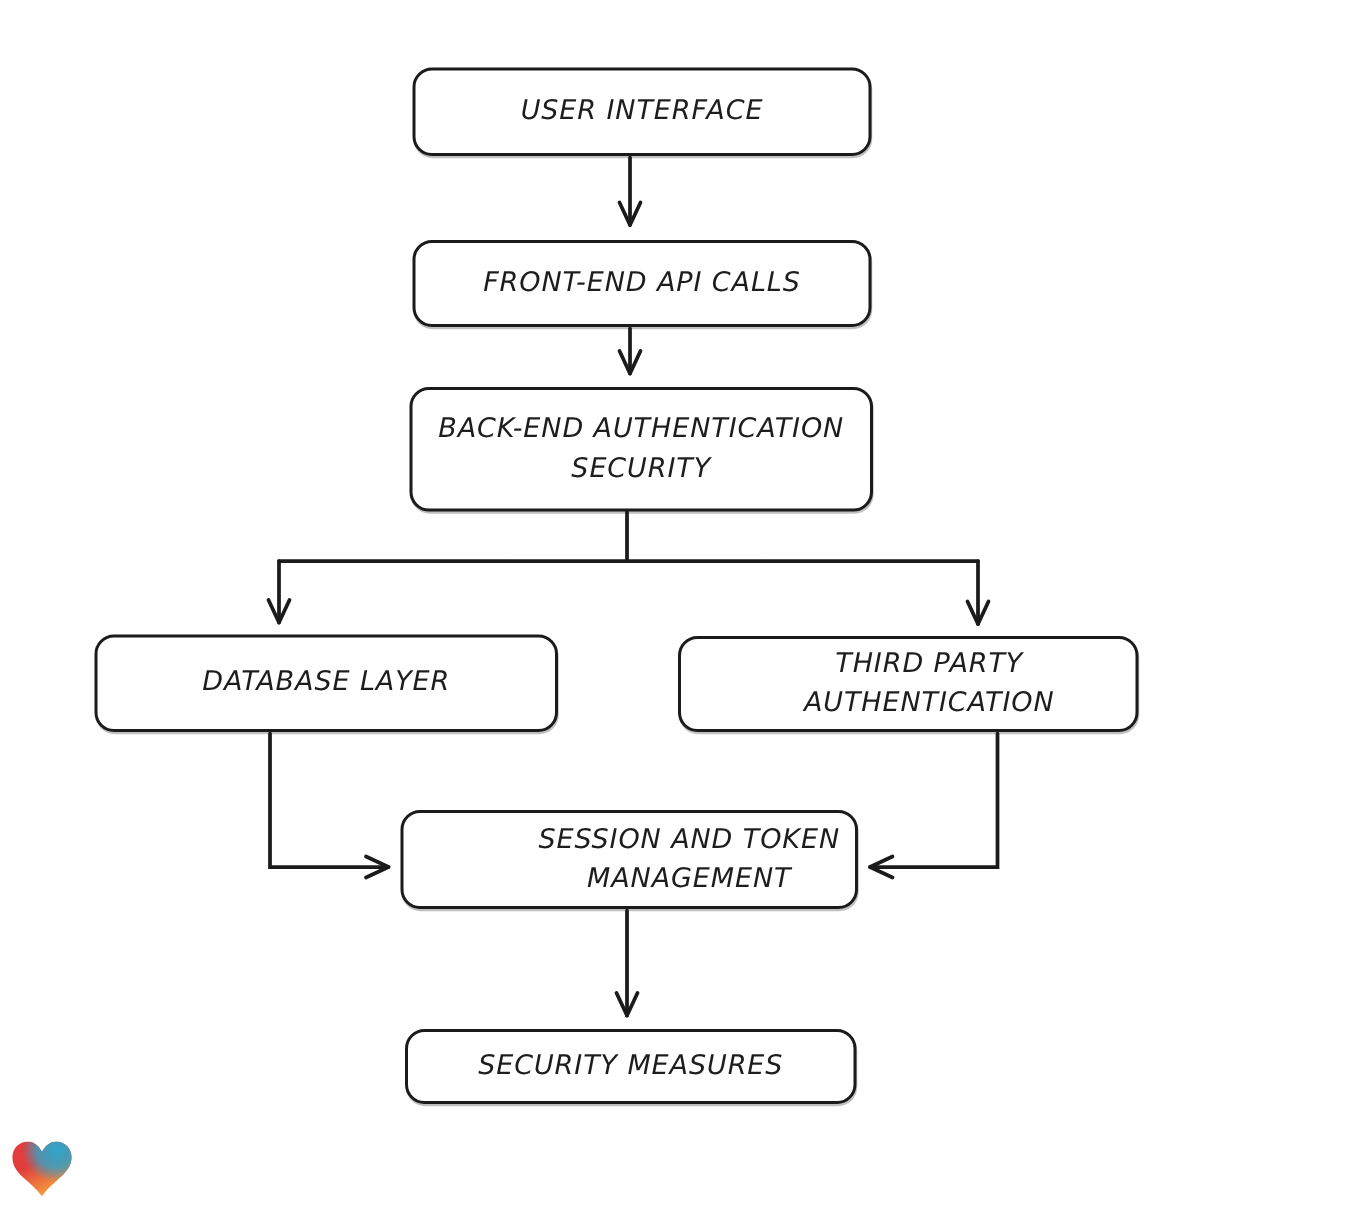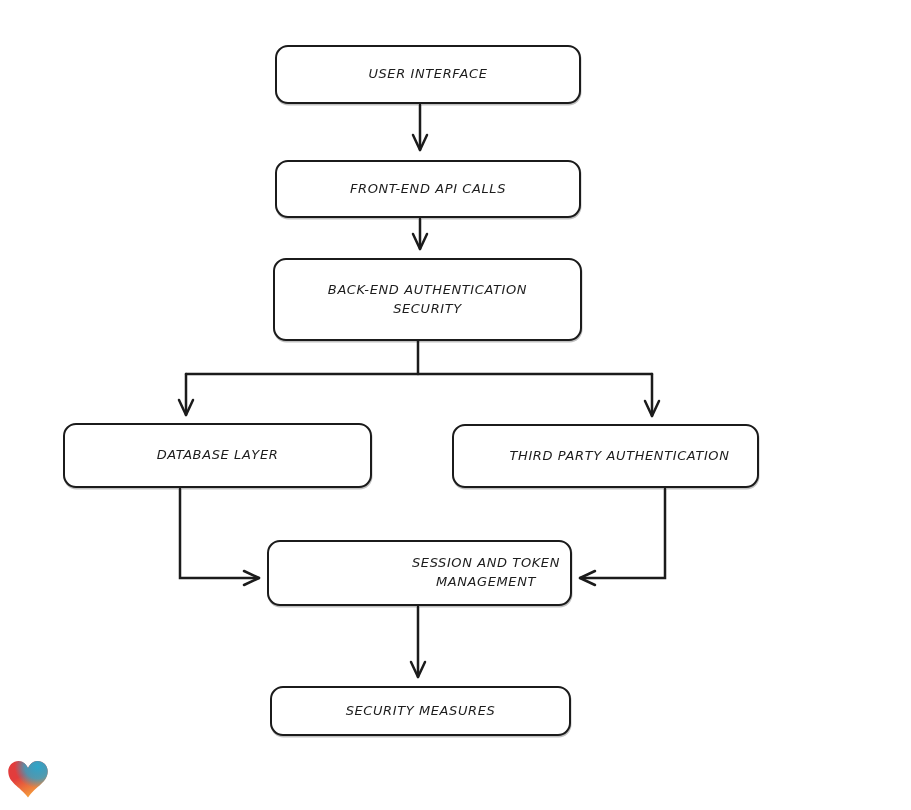--- a/index.html
+++ b/index.html
@@ -30,21 +30,21 @@
     border: 2.5px solid #1b1b1b;
     border-radius: 13px;
     display: flex;
     align-items: center;
     justify-content: center;
     text-align: center;
     box-shadow: 0.5px 1.5px 0 0 rgba(27,27,27,0.28);
   }
   .node .label {
     font-style: italic;
-    font-size: 13px;
+    font-size: 18px;
     line-height: 1.45;
     letter-spacing: 0.6px;
     color: #1d1d1d;
     white-space: pre-line;
     padding: 0 10px;
   }
   
   .n-user-interface          { left: 275px; top:  45px; width: 306px; height: 59px; }
   .n-front-end-api-calls     { left: 275px; top: 160px; width: 306px; height: 58px; }
   .n-back-end-auth           { left: 273px; top: 258px; width: 309px; height: 83px; }

